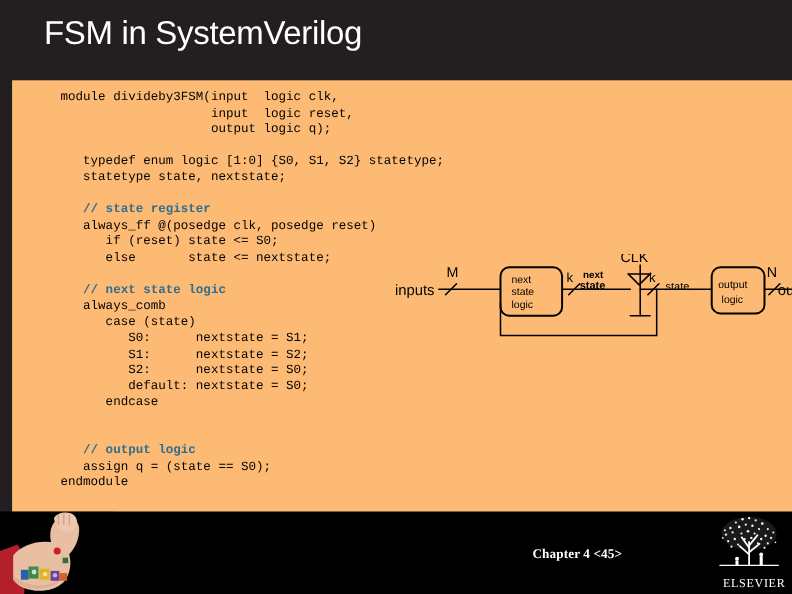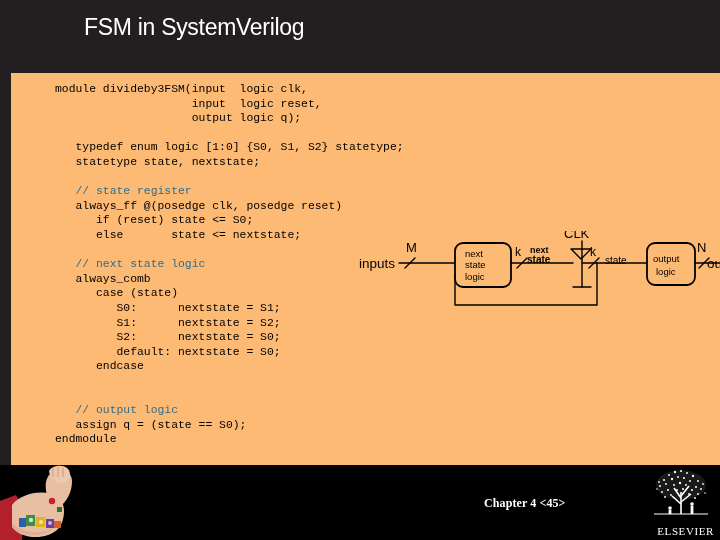--- a/index.html
+++ b/index.html
@@ -26,26 +26,25 @@
     position: absolute;
     left: 0; top: 0;
     width: 720px; height: 73px;
     background: #231f20;
   }
   #slide-title {
     position: absolute;
     left: 40px;
     top: 14px;
     font-family: "Liberation Sans", sans-serif;
-    font-size: 23px;
+    font-size: 30px;
     font-weight: 400;
     letter-spacing: -0.3px;
     color: #ffffff;
     white-space: nowrap;
-    margin-left: 44px;
   }
 
   
   #content {
     position: absolute;
     left: 11px;
     top: 73px;
     width: 720px;
     height: 440px;
     background: #fdba74;
@@ -58,21 +57,21 @@
     left: 44px;
     top: 9px;
     font-family: "Liberation Mono", "DejaVu Sans Mono", monospace;
     font-size: 11.4px;
     line-height: 14.6px;
     color: #000000;
     white-space: pre;
     letter-spacing: 0px;
   }
   .code-line { display: block; height: 14.6px; white-space: pre; }
-  .cmt { color: #2e6e8e; font-weight: normal; }
+  .cmt { color: #2e6e8e; font-weight: bold; }
   .blank { display: block; height: 14.6px; }
 
   
   #fsm-diagram {
     position: absolute;
     left: 348px;
     top: 158px;
     width: 368px;
     height: 84px;
   }

